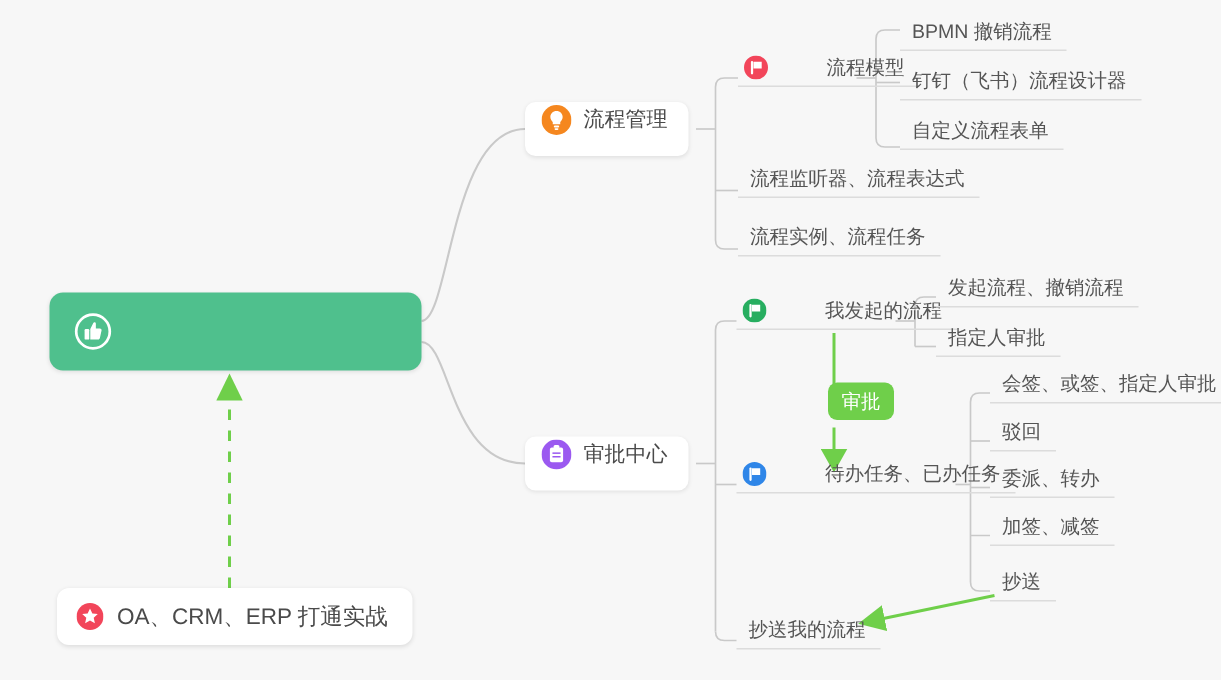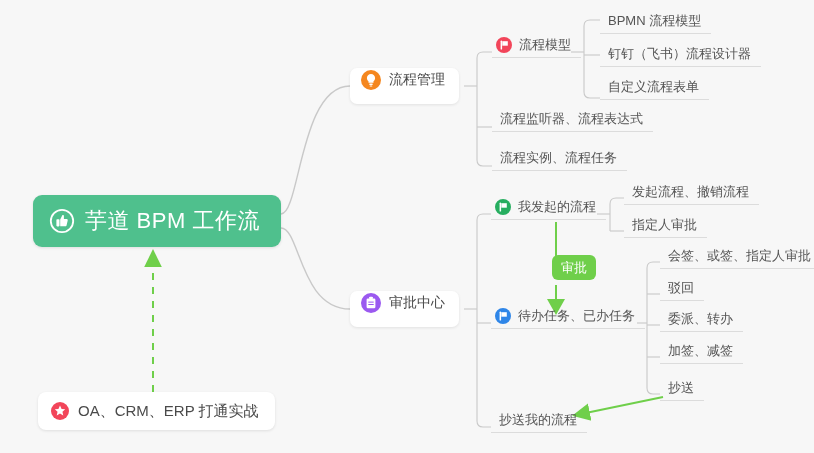--- a/index.html
+++ b/index.html
@@ -101,20 +101,21 @@
     color: #555555;
     padding: 0 10px 4px 8px;
     border-bottom: 1px solid #dcdcdc;
     line-height: 17px;
     box-sizing: border-box;
   }
   .leaf-node.with-icon {
     display: flex;
     align-items: center;
     padding-left: 4px;
+    gap: 32px;
   }
   .leaf-node .leaf-text { margin-left: 7px; }
 
   
   .icon {
     display: inline-flex;
     align-items: center;
     justify-content: center;
     flex: none;
     border-radius: 50%;
@@ -200,21 +201,20 @@
   <div class="root-node">
     <span class="icon ic-26">
       <svg viewBox="0 0 26 26" width="26" height="26">
         <circle cx="13" cy="13" r="11.2" fill="#4fc08d" stroke="#ffffff" stroke-width="1.8"></circle>
         <path d="M11.2 11.4 L13.2 7.4 C13.6 6.6 14.9 6.8 14.9 7.9 L14.9 11.0 L17.6 11.0
                  C18.4 11.0 18.9 11.7 18.7 12.4 L17.6 17.3 C17.5 17.9 17.0 18.3 16.4 18.3
                  L11.2 18.3 Z" fill="#ffffff"></path>
         <rect x="7.4" y="11.3" width="3.1" height="7.1" rx="0.8" fill="#ffffff"></rect>
       </svg>
     </span>
-    <span class="root-label">芋道 BPM 工作流</span>
   </div>
 
   <div class="branch-node" style="left:350px; top:68px;">
     <span class="icon ic-20">
       <svg viewBox="0 0 20 20" width="20" height="20">
         <circle cx="10" cy="10" r="10" fill="#f5871f"></circle>
         <path d="M10 4.0 C7.6 4.0 5.9 5.8 5.9 8.0 C5.9 9.5 6.7 10.5 7.5 11.3
                  L7.5 12.8 L12.5 12.8 L12.5 11.3 C13.3 10.5 14.1 9.5 14.1 8.0
                  C14.1 5.8 12.4 4.0 10 4.0 Z" fill="#ffffff"></path>
         <rect x="8.2" y="13.6" width="3.6" height="1.4" rx="0.7" fill="#ffffff"></rect>
@@ -228,21 +228,21 @@
     <span class="icon ic-16">
       <svg viewBox="0 0 16 16" width="16" height="16">
         <circle cx="8" cy="8" r="8" fill="#f2455a"></circle>
         <rect x="4.6" y="3.6" width="1.5" height="9.0" rx="0.7" fill="#ffffff"></rect>
         <path d="M6.3 4.2 L11.8 4.2 L11.8 8.7 L6.3 8.7 Z" fill="#ffffff"></path>
       </svg>
     </span>
     <span class="leaf-text">流程模型</span>
   </div>
 
-  <div class="leaf-node" style="left:600px; top:12px;">BPMN 流程模型</div>
+  <div class="leaf-node" style="left:600px; top:12px;">BPMN 撤销流程</div>
   <div class="leaf-node" style="left:600px; top:45px;">钉钉（飞书）流程设计器</div>
   <div class="leaf-node" style="left:600px; top:78px;">自定义流程表单</div>
 
   <div class="leaf-node" style="left:492px; top:110px;">流程监听器、流程表达式</div>
   <div class="leaf-node" style="left:492px; top:149px;">流程实例、流程任务</div>
 
   <div class="branch-node" style="left:350px; top:291px;">
     <span class="icon ic-20">
       <svg viewBox="0 0 20 20" width="20" height="20">
         <circle cx="10" cy="10" r="10" fill="#9b59f0"></circle>

